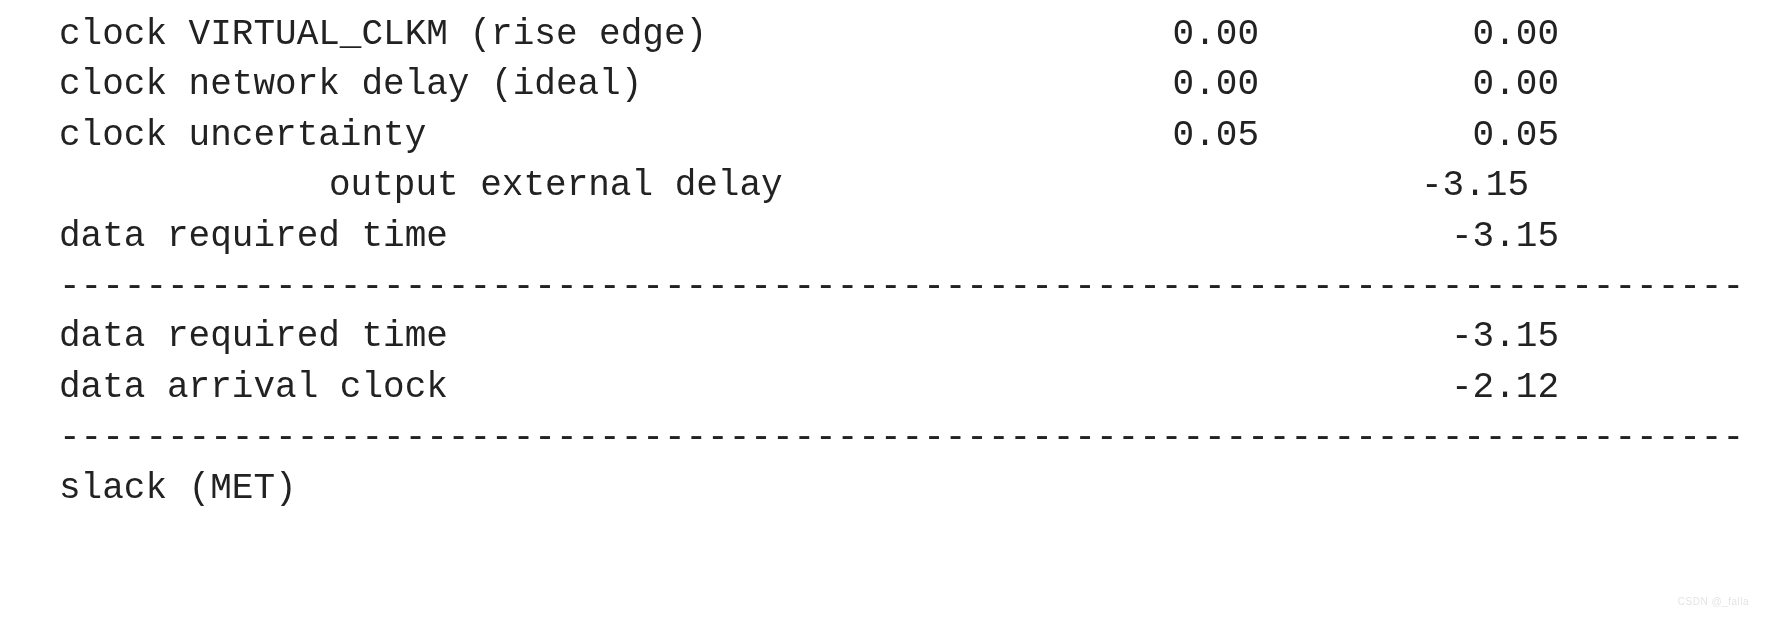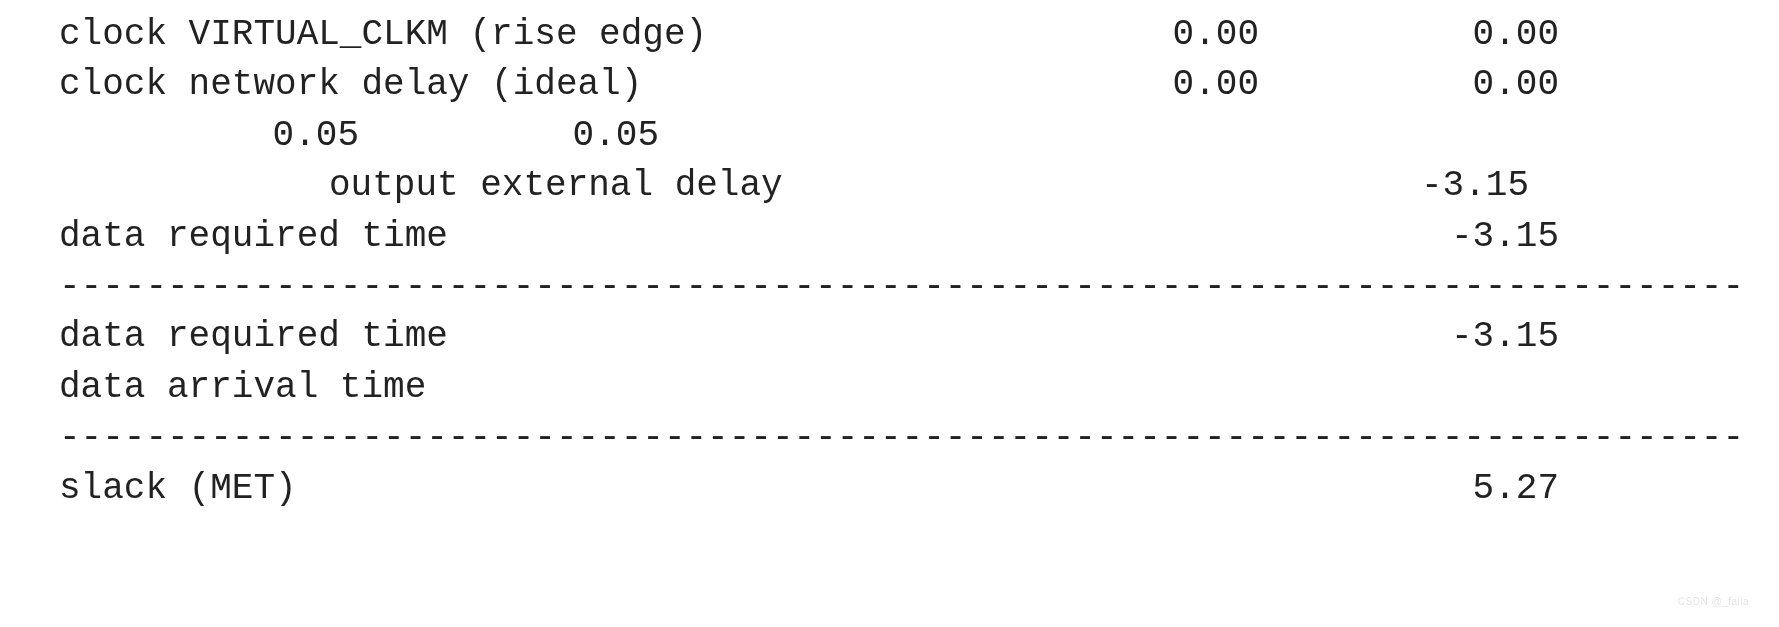--- a/index.html
+++ b/index.html
@@ -76,20 +76,21 @@
     <span class="col2">0.00</span>
   </div>
 
   <div class="row">
     <span class="label">clock network delay (ideal)</span>
     <span class="col1">0.00</span>
     <span class="col2">0.00</span>
   </div>
 
   <div class="row">
+    <span class="label">clock uncertainty</span>
     <span class="col1">0.05</span>
     <span class="col2">0.05</span>
   </div>
 
   <div class="row bold">
     <span class="label">output external delay</span>
     <span class="col2">-3.15</span>
   </div>
 
   <div class="row">
@@ -102,29 +103,29 @@
     <span class="dashes">------------------------------------------------------------------------------</span>
   </div>
 
   <div class="row">
     <span class="label">data required time</span>
     <span class="col1"></span>
     <span class="col2">-3.15</span>
   </div>
 
   <div class="row">
-    <span class="label">data arrival time</span>
+    <span class="label">data arrival clock</span>
     <span class="col1"></span>
+    <span class="col2">-2.12</span>
   </div>
 
   <div class="row">
     <span class="dashes">------------------------------------------------------------------------------</span>
   </div>
 
   <div class="row">
     <span class="label">slack (MET)</span>
     <span class="col1"></span>
-    <span class="col2">5.27</span>
   </div>
 
 </div>
 
 <div class="watermark">CSDN @_falla</div>
 
 </body></html>

